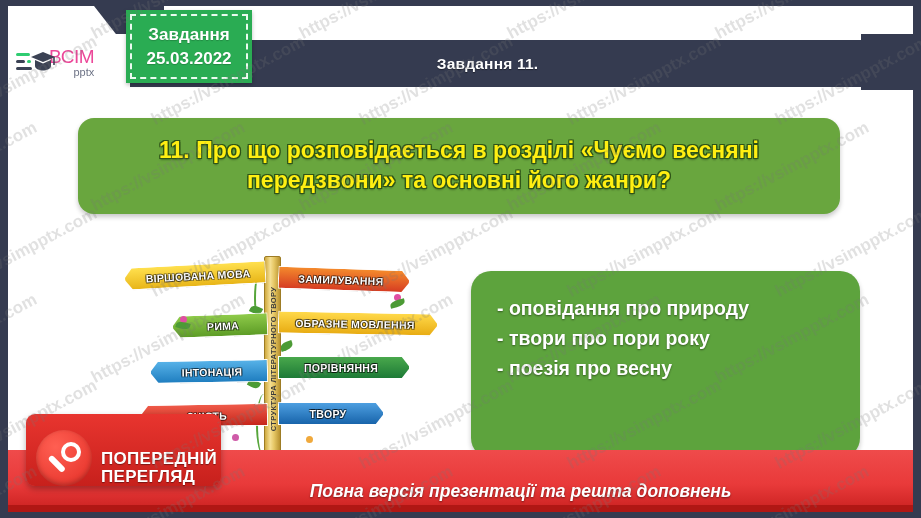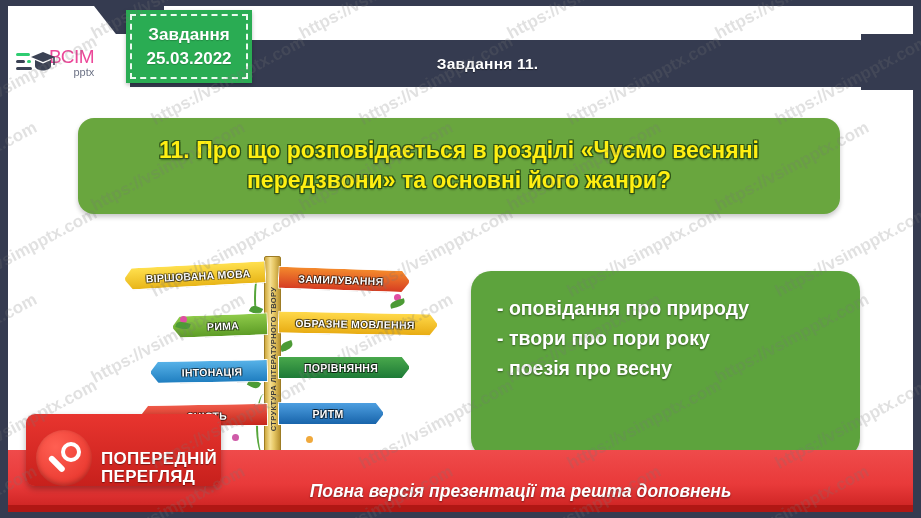--- a/index.html
+++ b/index.html
@@ -317,21 +317,21 @@
       <div class="sign right s-r1">
         <span>ЗАМИЛУВАННЯ</span>
       </div>
       <div class="sign right s-r2">
         <span>ОБРАЗНЕ МОВЛЕННЯ</span>
       </div>
       <div class="sign right s-r3">
         <span>ПОРІВНЯННЯ</span>
       </div>
       <div class="sign right s-r4">
-        <span>РИТМ</span>
+        <span>ТВОРУ</span>
       </div>
 
       <div class="flower" style="left:62px; top:62px; background:#e04ea2;"></div>
       <div class="leaf" style="left:58px; top:68px; width:14px; height:7px; transform:rotate(16deg);"></div>
       <div class="flower" style="left:276px; top:40px; background:#e04ea2;"></div>
       <div class="leaf" style="left:272px; top:46px; width:15px; height:7px; transform:rotate(-14deg);"></div>
       <div class="flower" style="left:114px; top:180px; background:#cf5ba8;"></div>
       <div class="flower" style="left:188px; top:182px; background:#f0a93c;"></div>
 
       <div class="book">

